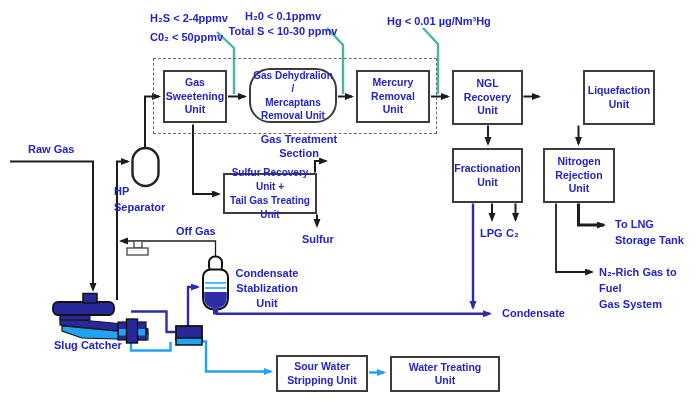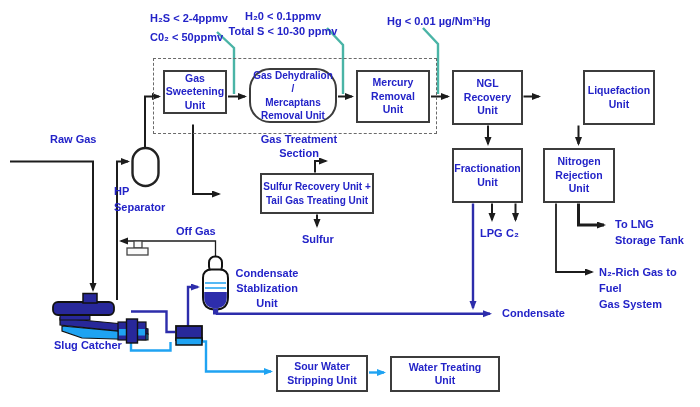--- a/index.html
+++ b/index.html
@@ -7,44 +7,44 @@
     position:relative;width:700px;height:407px;background:#ffffff;overflow:hidden;
     font-family:"Liberation Sans","DejaVu Sans",sans-serif;
   }
   .stage svg{position:absolute;left:0;top:0;}
   .unit{
     position:absolute;box-sizing:border-box;background:#fff;border:2px solid #3c3c3c;
     display:flex;align-items:center;justify-content:center;text-align:center;
     color:#2323c8;font-weight:bold;font-size:10.5px;line-height:13.5px;white-space:pre-line;
     z-index:3;
   }
-  #u-gas-sweetening{left:163px;top:70px;width:64px;height:44px;}
+  #u-gas-sweetening{left:163px;top:70px;width:64px;height:53px;}
   #u-gas-dehydration{left:249px;top:68px;width:88px;height:55px;font-size:10px;border-radius:21px;}
   #u-mercury-removal{left:356px;top:70px;width:74px;height:53px;}
   #u-ngl-recovery{left:452px;top:70px;width:71px;height:55px;}
   #u-liquefaction{left:543px;top:70px;width:72px;height:55px;margin-left:40px;}
   #u-fractionation{left:452px;top:148px;width:71px;height:55px;}
   #u-nitrogen-rejection{left:543px;top:148px;width:72px;height:55px;}
-  #u-sulfur-recovery{left:223px;top:173px;width:114px;height:41px;font-size:10px;line-height:14px;margin-left:37px;}
+  #u-sulfur-recovery{left:223px;top:173px;width:94px;height:41px;font-size:10px;line-height:14px;}
   #u-sour-water-stripping{left:276px;top:355px;width:92px;height:37px;}
   #u-water-treating{left:390px;top:356px;width:110px;height:36px;}
   #u-utilities{left:540px;top:350px;width:93px;height:38px;border:2px dashed #222;border-radius:7px;}
   .section-box{
     position:absolute;left:153px;top:58px;width:282px;height:74px;
     border:1.5px dashed #6a6a6a;z-index:1;
   }
   .lbl{
     position:absolute;color:#2323c8;font-weight:bold;font-size:11px;line-height:14px;
     white-space:pre-line;z-index:4;
   }
   #l-section{left:244px;top:132px;width:110px;text-align:center;}
   #c1{left:150px;top:9px;line-height:19px;}
   #c2{left:227px;top:9px;width:112px;text-align:center;line-height:15px;}
   #c3{left:387px;top:14px;}
-  #l-raw{left:28px;top:132px;margin-left:22px;}
+  #l-raw{left:28px;top:142px;}
   #l-hp{left:114px;top:183px;width:64px;line-height:16px;}
   #l-offgas{left:176px;top:224px;}
   #l-offgas-atm{left:333px;top:154px;}
   #l-sulfur{left:302px;top:232px;}
   #l-condstab{left:228px;top:266px;width:78px;text-align:center;line-height:15px;}
   #l-condensate{left:502px;top:306px;}
   #l-slug{left:54px;top:338px;}
   #l-lpg{left:480px;top:226px;}
   #l-c2{left:506px;top:226px;}
   #l-tolng{left:615px;top:216px;line-height:16px;}

